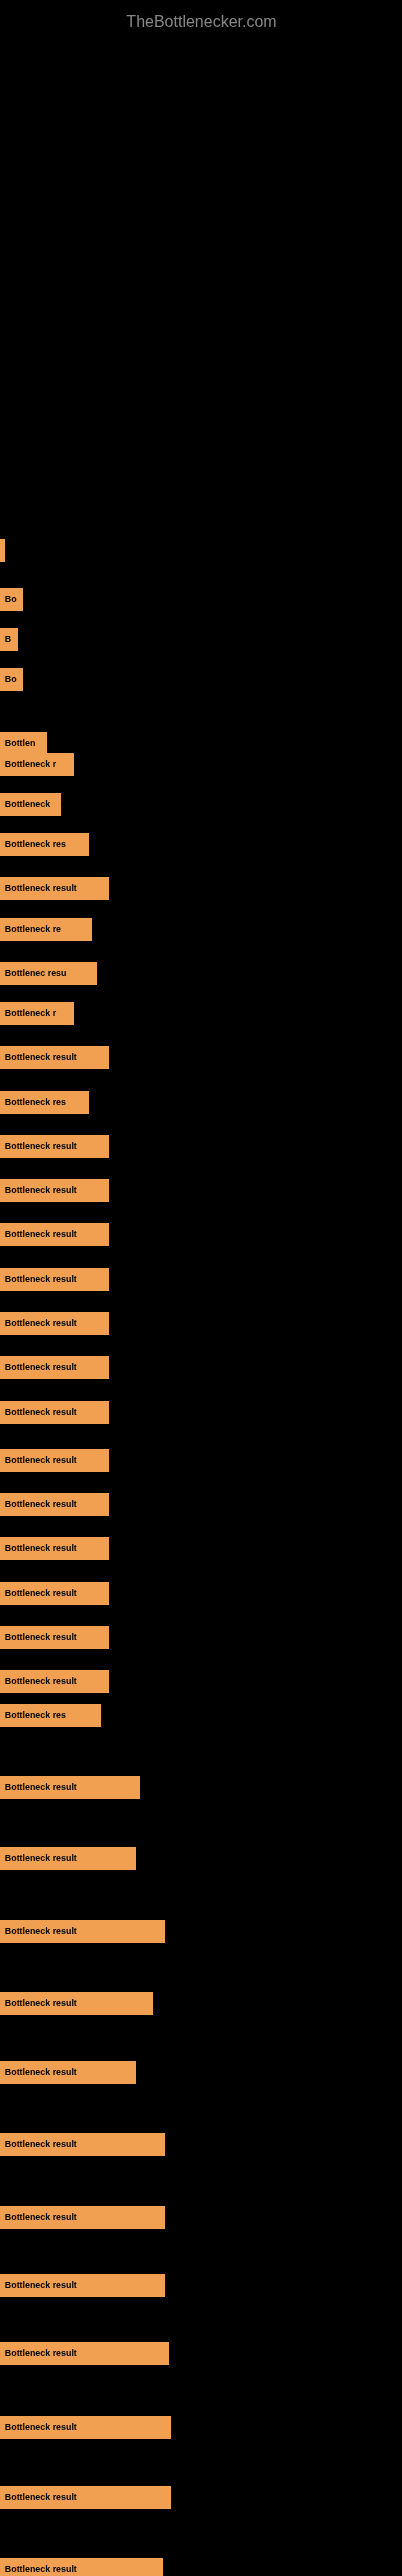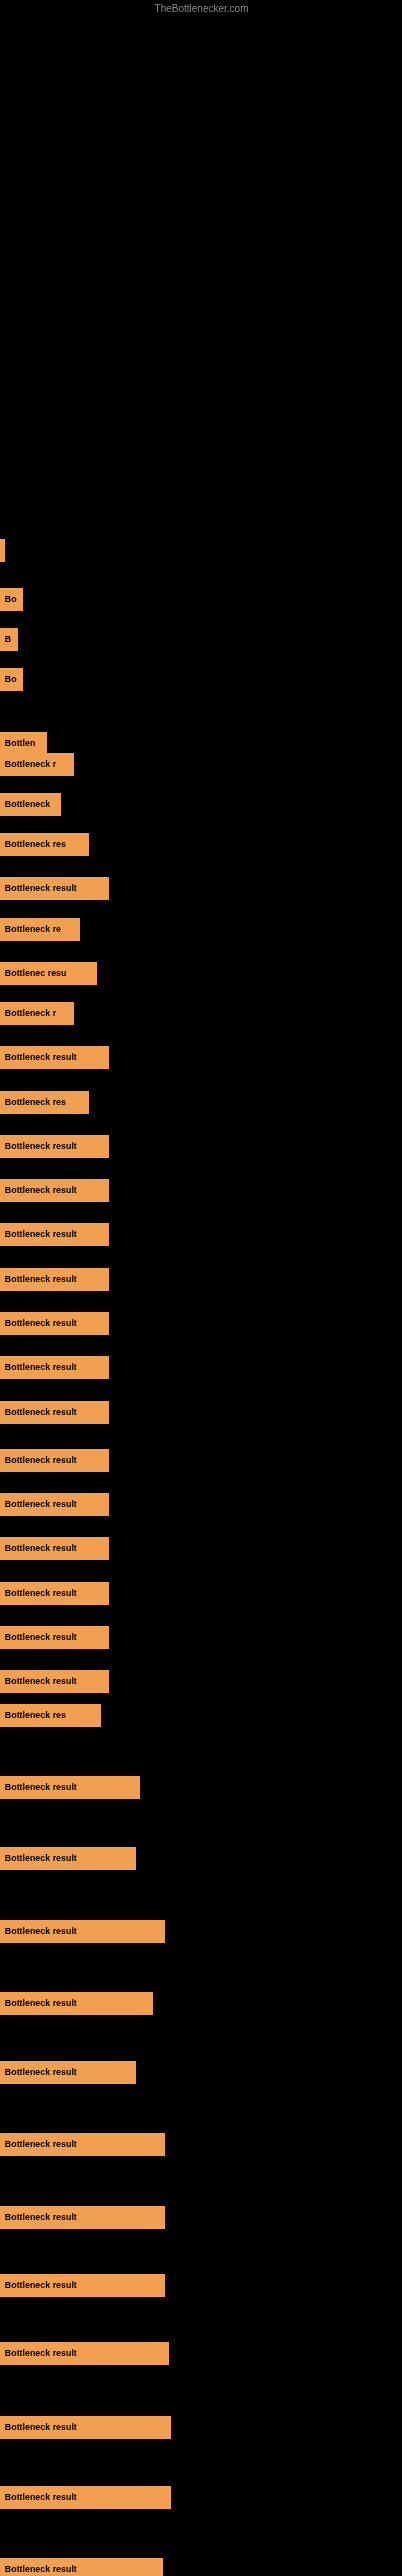--- a/index.html
+++ b/index.html
@@ -7,25 +7,25 @@
       background-color: #000;
       width: 403px;
       min-height: 2576px;
       font-family: Arial, sans-serif;
       position: relative;
       overflow-x: hidden;
     }
 
     .site-title {
       position: absolute;
-      top: 3px;
+      top: 13px;
       left: 50%;
       transform: translateX(-50%);
       color: #888;
-      font-size: 10px;
+      font-size: 16px;
       white-space: nowrap;
     }
 
     
     .bars-container {
       position: absolute;
       top: 24px;
       left: 0;
       width: 100%;
     }
@@ -70,21 +70,21 @@
     <div style="position: absolute; top: 769px; left: 0px; width: 100%; height: 26px;">
       <div class="bar" style="width: 61px;">Bottleneck</div>
     </div>
     <div style="position: absolute; top: 809px; left: 0px; width: 100%; height: 26px;">
       <div class="bar" style="width: 89px;">Bottleneck res</div>
     </div>
     <div style="position: absolute; top: 853px; left: 0px; width: 100%; height: 26px;">
       <div class="bar" style="width: 109px;">Bottleneck result</div>
     </div>
     <div style="position: absolute; top: 894px; left: 0px; width: 100%; height: 26px;">
-      <div class="bar" style="width: 80px;">Bottleneck re</div>
+      <div class="bar" style="width: 92px;">Bottleneck re</div>
     </div>
     <div style="position: absolute; top: 938px; left: 0px; width: 100%; height: 26px;">
       <div class="bar" style="width: 97px;">Bottlenec resu</div>
     </div>
     <div style="position: absolute; top: 978px; left: 0px; width: 100%; height: 26px;">
       <div class="bar" style="width: 74px;">Bottleneck r</div>
     </div>
     <div style="position: absolute; top: 1022px; left: 0px; width: 100%; height: 26px;">
       <div class="bar" style="width: 109px;">Bottleneck result</div>
     </div>

